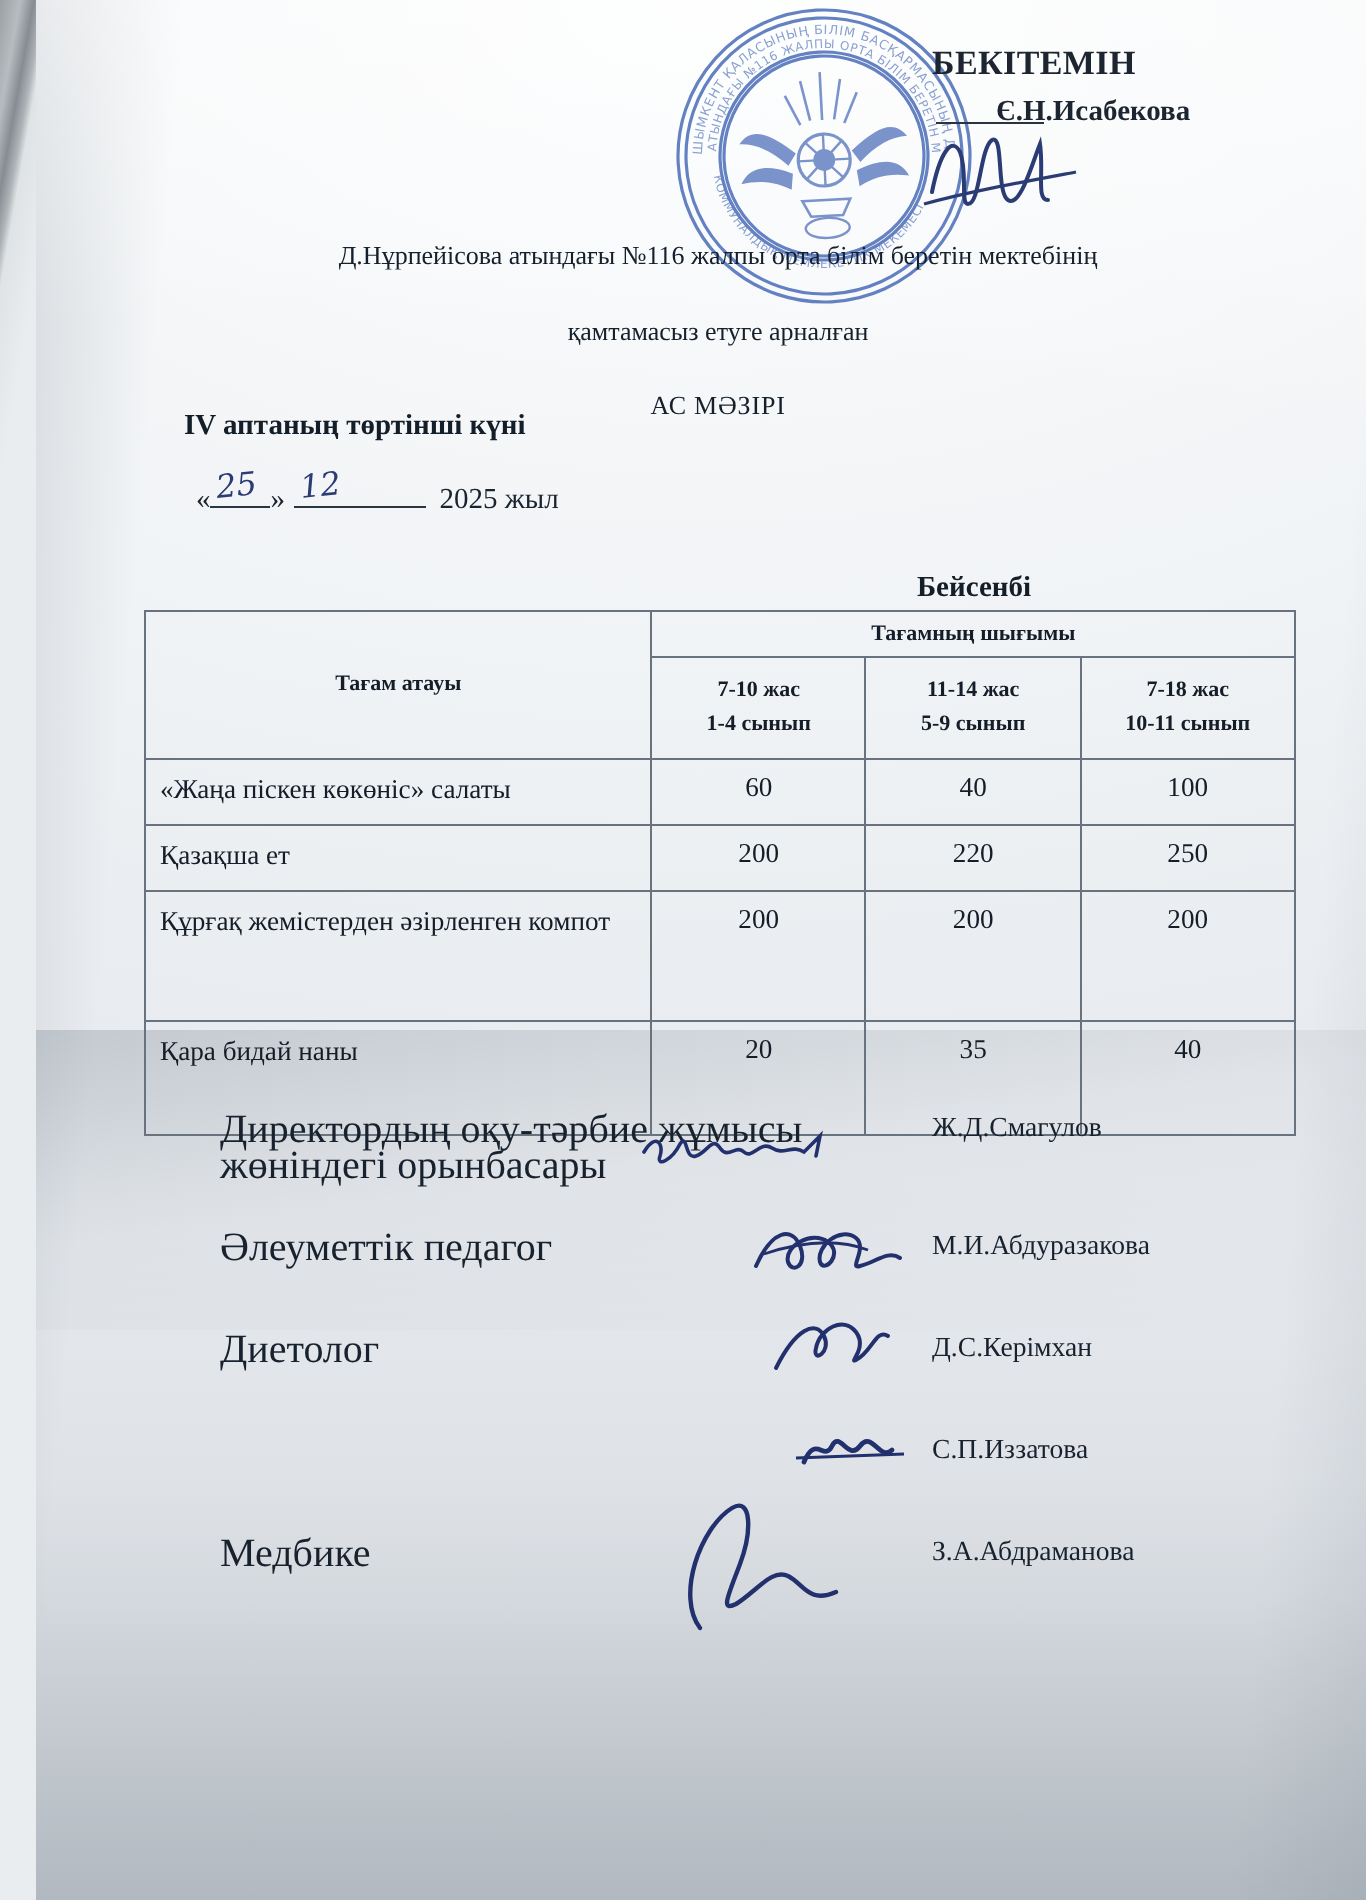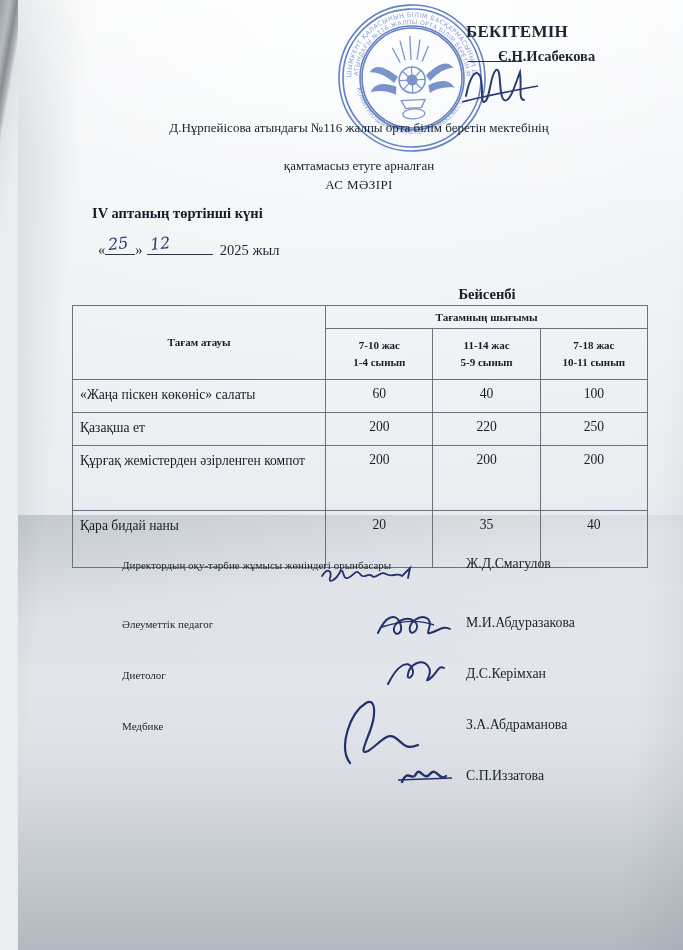--- a/index.html
+++ b/index.html
@@ -110,21 +110,21 @@
     width: 630px;
     text-align: center;
     font-size: 13px;
     font-weight: normal;
     line-height: 19px;
     color: #15202c;
     z-index: 4;
   }
   .title .big {
     display: block;
-    margin-top: 0;
+    margin-top: 18px;
     letter-spacing: 0.4px;
   }
 
   
   .weekday {
     position: absolute;
     left: 74px;
     top: 205px;
     font-size: 14.5px;
     font-weight: bold;
@@ -217,23 +217,23 @@
     top: 556px;
     width: 520px;
   }
   .sig-row {
     position: relative;
     min-height: 32px;
     margin-bottom: 19px;
   }
   .sig-role {
     position: absolute;
-    left: 12px;
+    left: 0;
     top: 0;
-    font-size: 11px;
+    font-size: 20px;
     line-height: 18px;
     color: #18222e;
     width: 300px;
   }
   .sig-name {
     position: absolute;
     left: 356px;
     top: 0;
     font-size: 13.8px;
     color: #18222e;
@@ -405,33 +405,33 @@
 
         <div class="sig-row">
           <div class="sig-role">Диетолог</div>
           <div class="sig-name">Д.С.Керімхан</div>
           <svg class="sig-mark" style="left:268px;top:-12px;" width="110" height="36">
             <path d="M10 30 C20 10 30 6 34 14 C38 22 28 28 30 20 C32 10 44 4 50 12 C56 20 46 28 50 26 C58 22 60 10 66 14" fill="none" stroke="#22316d" stroke-width="2" stroke-linecap="round"></path>
           </svg>
         </div>
 
         <div class="sig-row">
-          <div class="sig-role">Медбике</div>
-          <div class="sig-name">З.А.Абдраманова</div>
-          <svg class="sig-mark" style="left:222px;top:-24px;" width="140" height="76">
-            <path d="M18 70 C6 54 18 20 34 10 C44 4 44 22 38 38 C32 54 28 62 36 58 C46 52 54 40 62 44 C70 48 72 58 86 52" fill="none" stroke="#22316d" stroke-width="2.2" stroke-linecap="round"></path>
-          </svg>
-        </div>
-
-        <div class="sig-row">
           <div class="sig-role"></div>
           <div class="sig-name">С.П.Иззатова</div>
           <svg class="sig-mark" style="left:286px;top:-6px;" width="90" height="28">
             <path d="M6 20 C12 6 16 20 20 12 C24 4 28 20 34 12 C40 4 44 20 50 14" fill="none" stroke="#22316d" stroke-width="2.4" stroke-linecap="round"></path>
             <path d="M2 18 L56 16" fill="none" stroke="#22316d" stroke-width="1.6"></path>
           </svg>
         </div>
 
+        <div class="sig-row">
+          <div class="sig-role">Медбике</div>
+          <div class="sig-name">З.А.Абдраманова</div>
+          <svg class="sig-mark" style="left:222px;top:-24px;" width="140" height="76">
+            <path d="M18 70 C6 54 18 20 34 10 C44 4 44 22 38 38 C32 54 28 62 36 58 C46 52 54 40 62 44 C70 48 72 58 86 52" fill="none" stroke="#22316d" stroke-width="2.2" stroke-linecap="round"></path>
+          </svg>
+        </div>
+
       </div>
 
     </div>
   </div>
 </div>
 
 </body></html>

